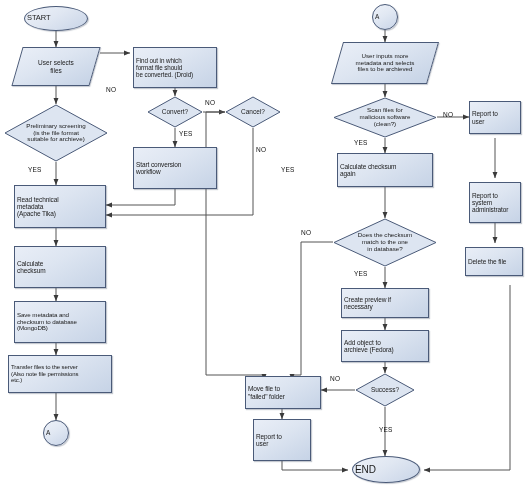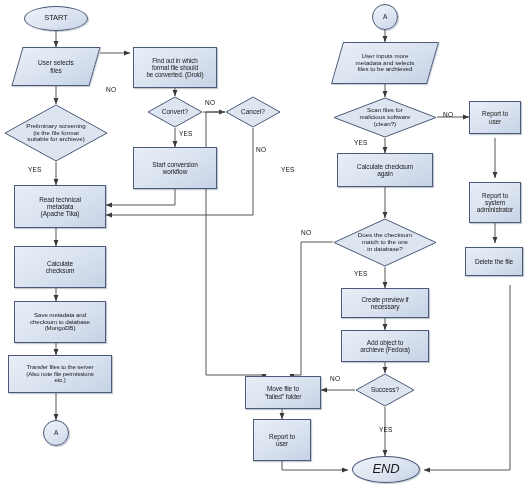--- a/index.html
+++ b/index.html
@@ -24,21 +24,21 @@
     top: 0;
     width: 528px;
     height: 490px;
   }
   .node {
     position: absolute;
     box-sizing: border-box;
     display: flex;
     align-items: center;
     justify-content: center;
-    text-align: center;
+    text-align: left;
     color: #1a1a1a;
     line-height: 1.12;
     letter-spacing: -0.1px;
     z-index: 3;
   }
   .node .label {
     display: block;
     width: 100%;
     padding: 0 2px;
     white-space: pre-line;
@@ -338,21 +338,21 @@
   <div class="n-process node" style="left:245px; top:376px; width:76px; height:33px; font-size:6.5px;">
     <span class="label">Move file to
 "failed" folder</span>
   </div>
 
   <div class="n-process node" style="left:253px; top:419px; width:58px; height:42px; font-size:6.5px;">
     <span class="label">Report to
 user</span>
   </div>
 
-  <div class="n-terminator node" style="left:352px; top:456px; width:68px; height:27px; font-size:13px;font-style:italic;">
+  <div class="n-terminator node" style="left:352px; top:456px; width:68px; height:27px; font-size:10px;">
     <span class="label">END</span>
   </div>
 
   <div class="edge-label" style="left:106px; top:86px; font-size:6.5px;">NO</div>
   <div class="edge-label" style="left:28px; top:166px; font-size:6.5px;">YES</div>
   <div class="edge-label" style="left:205px; top:99px; font-size:6.5px;">NO</div>
   <div class="edge-label" style="left:179px; top:130px; font-size:6.5px;">YES</div>
   <div class="edge-label" style="left:256px; top:146px; font-size:6.5px;">NO</div>
   <div class="edge-label" style="left:281px; top:166px; font-size:6.5px;">YES</div>
   <div class="edge-label" style="left:443px; top:111px; font-size:6.5px;">NO</div>

